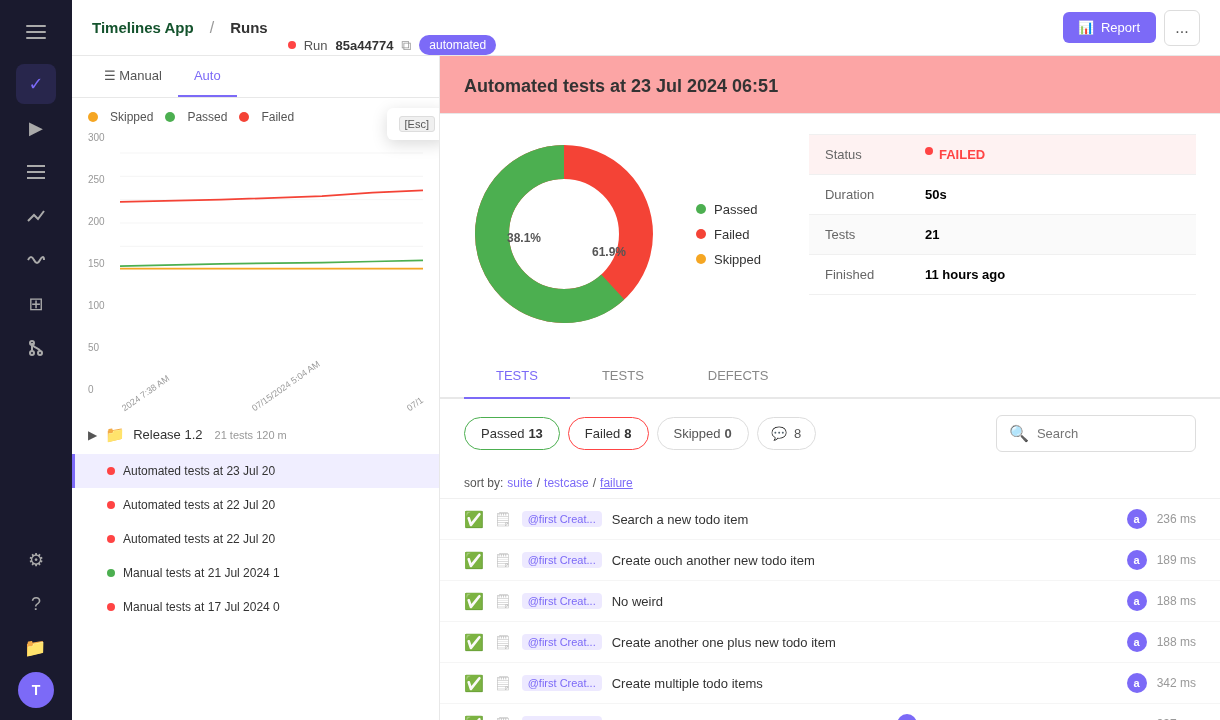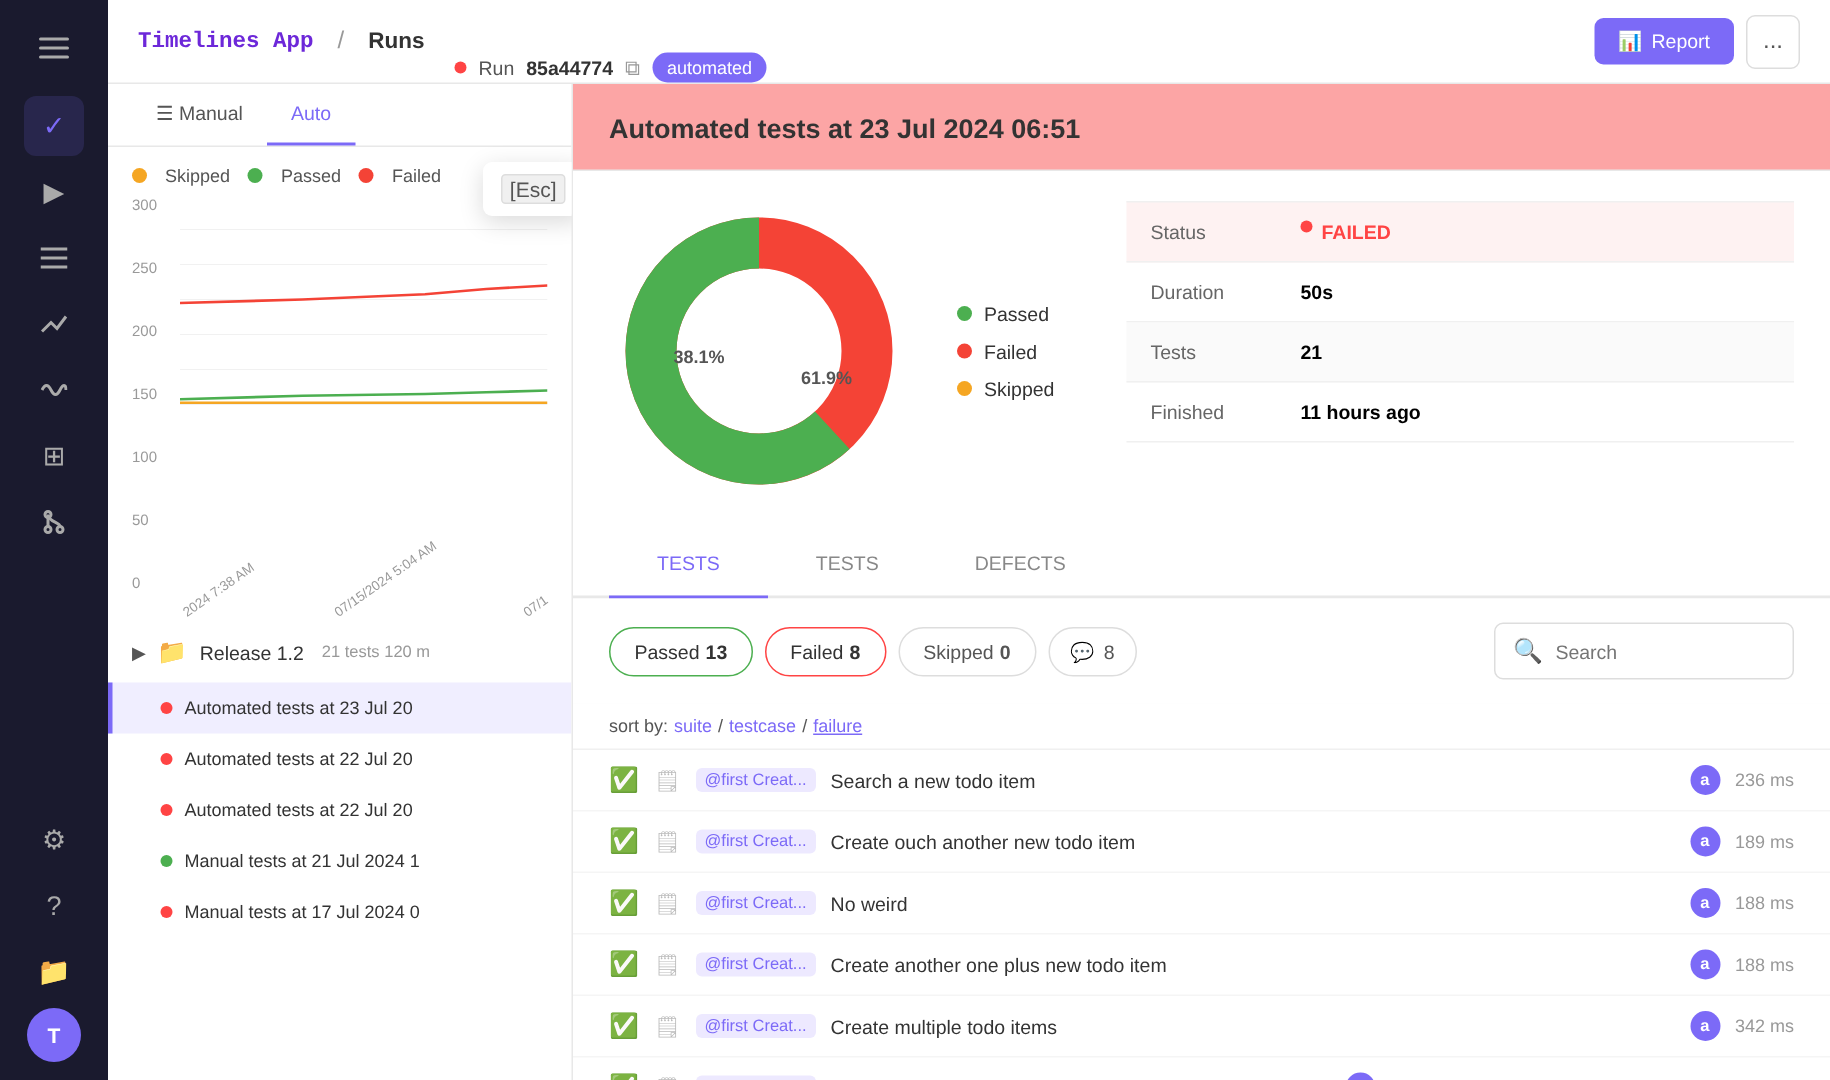--- a/index.html
+++ b/index.html
@@ -40,21 +40,21 @@
     .main { flex: 1; display: flex; flex-direction: column; overflow: hidden; position: relative; }
 
     
     .topbar {
       height: 56px; background: white;
       border-bottom: 1px solid #e8e8e8;
       display: flex; align-items: center;
       padding: 0 20px; gap: 12px;
       flex-shrink: 0;
     }
-    .topbar-title { font-size: 15px; font-weight: 600; color: #6d28d9; font-family: Liberation Mono, monospace; }
+    .topbar-title { font-size: 15px; font-weight: 600; color: #14532d; }
     .topbar-slash { color: #999; margin: 0 4px; }
     .topbar-runs { font-size: 15px; font-weight: 600; color: #333; }
     .run-badge-container { display: flex; align-items: center; gap: 8px; margin-left: 8px; margin-top: 35px; }
     .run-dot { width: 8px; height: 8px; background: #f44; border-radius: 50%; }
     .run-label { font-size: 13px; color: #555; }
     .run-id { font-size: 13px; font-weight: 600; color: #333; }
     .copy-icon { color: #999; cursor: pointer; font-size: 14px; }
     .automated-badge {
       background: #7c6af7; color: white;
       padding: 3px 10px; border-radius: 12px;
@@ -71,21 +71,21 @@
       border: 1px solid #ddd; background: white;
       width: 36px; height: 36px; border-radius: 6px;
       cursor: pointer; display: flex; align-items: center; justify-content: center; font-size: 16px; color: #555;
     }
 
     
     .content-area { flex: 1; display: flex; overflow: hidden; }
 
     
     .runs-panel {
-      width: 310px; background: white;
+      width: 368px; background: white;
       border-right: 1px solid #e8e8e8;
       display: flex; flex-direction: column;
       overflow: hidden; flex-shrink: 0;
       position: relative;
     }
     .runs-panel-tabs {
       display: flex; border-bottom: 1px solid #e8e8e8;
       padding: 0 16px;
     }
     .runs-tab {
@@ -98,21 +98,21 @@
     .popup-overlay {
       position: absolute; top: 60px; right: -10px;
       background: white; border-radius: 6px;
       box-shadow: 0 4px 16px rgba(0,0,0,0.15);
       padding: 8px 12px; z-index: 100;
       display: flex; align-items: center; gap: 8px;
       font-size: 12px; color: #555;
     }
     .esc-badge {
       background: #f0f0f0; border: 1px solid #ddd;
-      padding: 1px 5px; border-radius: 3px; font-size: 14px;
+      padding: 1px 5px; border-radius: 3px; font-size: 11px;
     }
 
     
     .chart-area {
       padding: 12px 16px 0;
       flex: 1; display: flex; flex-direction: column;
     }
     .chart-legend {
       display: flex; gap: 12px; align-items: center; margin-bottom: 8px;
     }

